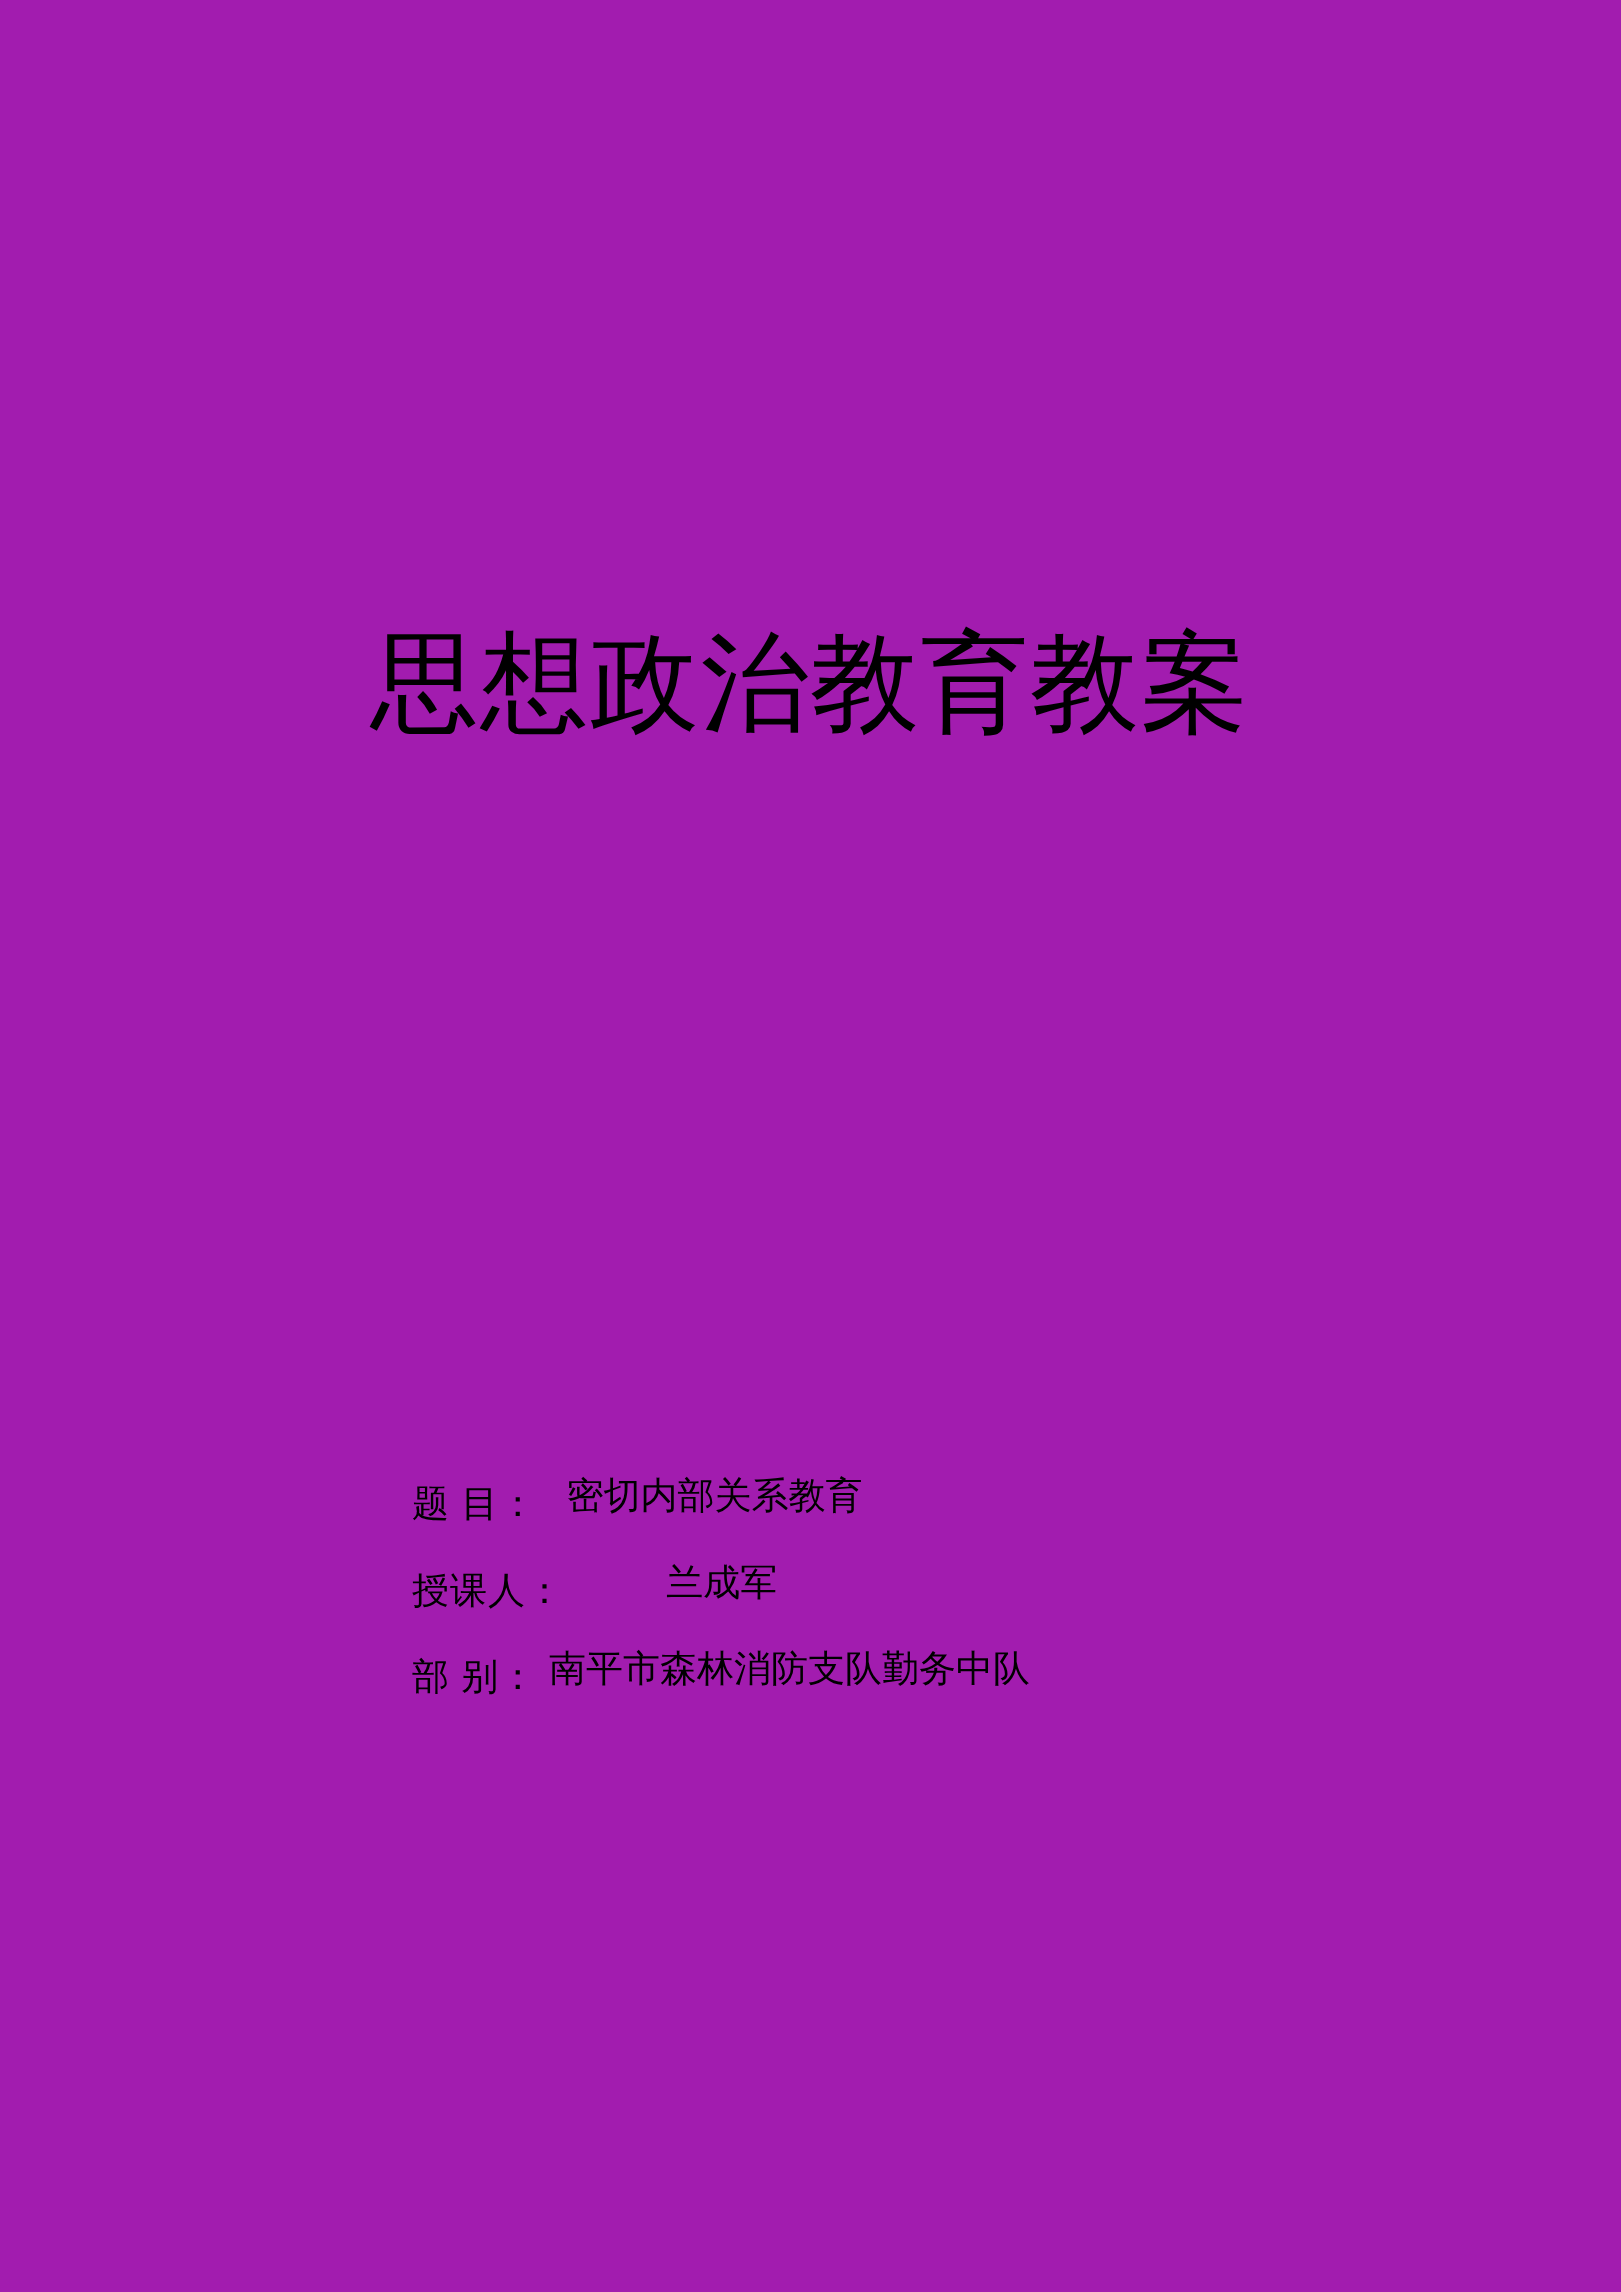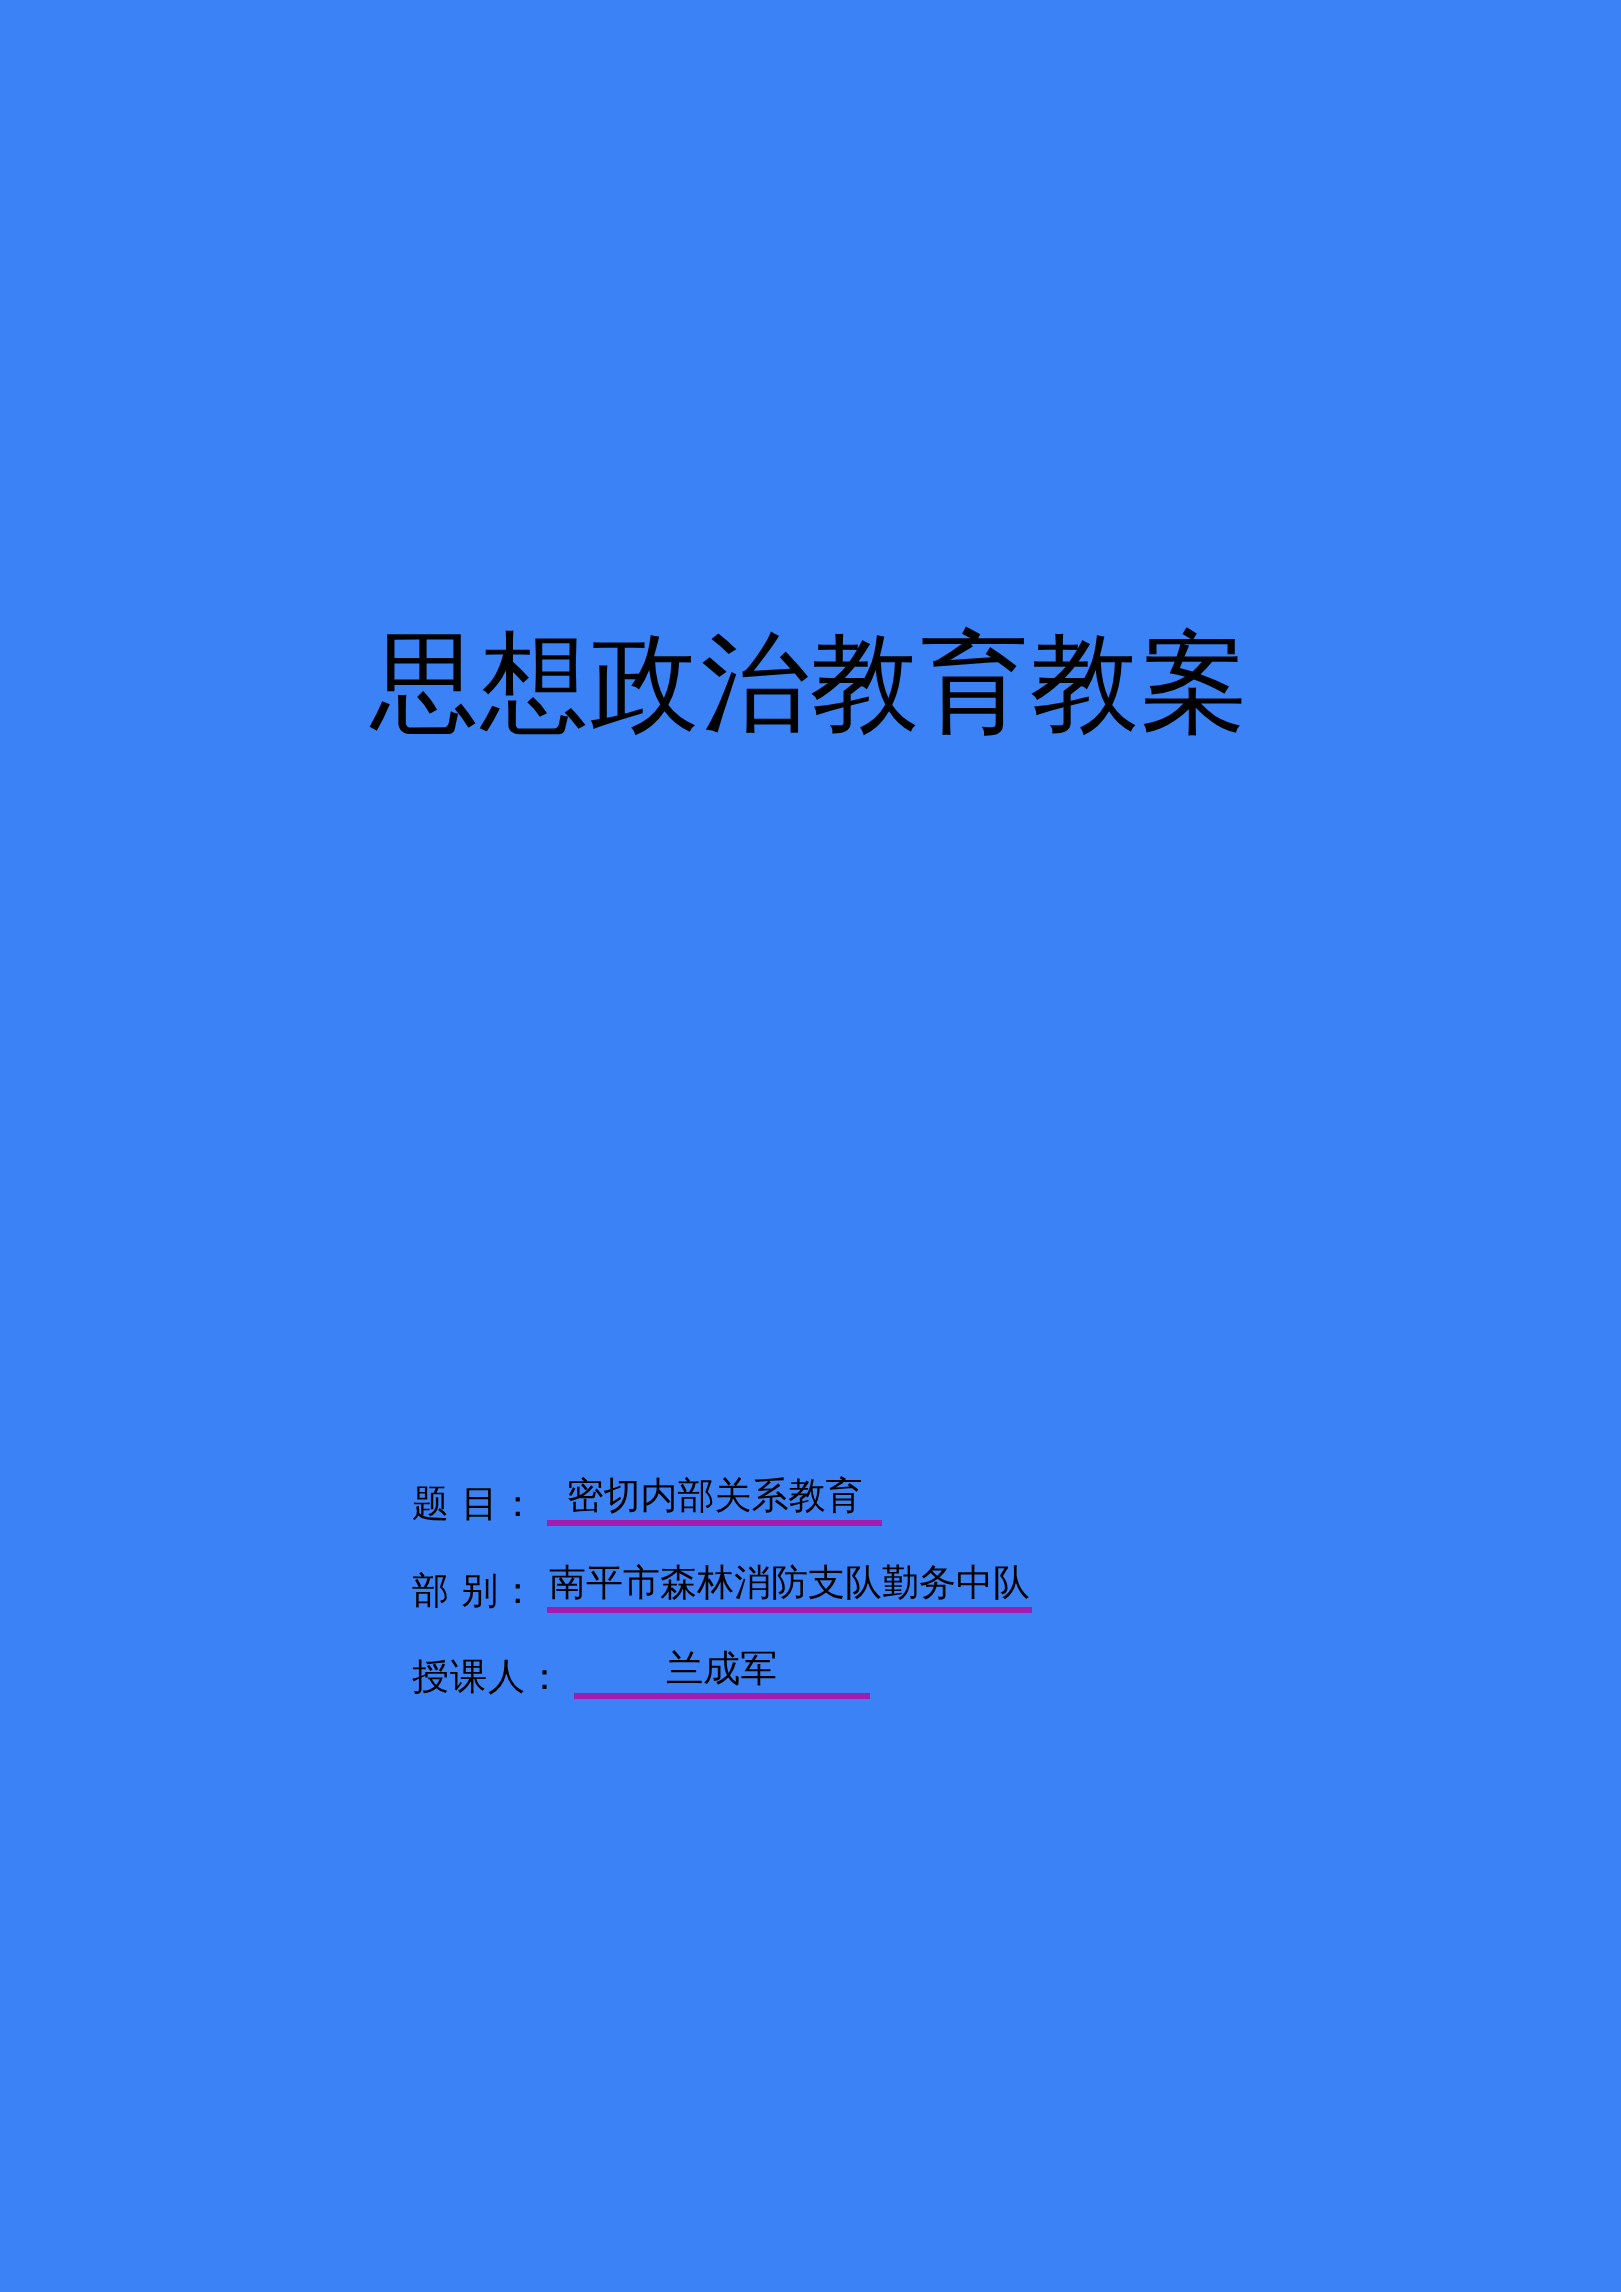--- a/index.html
+++ b/index.html
@@ -13,21 +13,21 @@
     font-family: "Liberation Sans", "DejaVu Sans", sans-serif;
     color: #000000;
     position: relative;
     overflow: hidden;
   }
 
   .page {
     position: relative;
     width: 1621px;
     height: 2293px;
-    background: #3b82f6;
+    background: #a21caf;
   }
 
   
   .doc-title {
     position: absolute;
     top: 549px;
     left: 0;
     width: 100%;
     text-align: center;
     font-size: 108px;
@@ -92,27 +92,27 @@
 
   <div class="meta-block">
 
     <div class="meta-row">
       <span class="meta-label">题 目：</span>
       <span class="gap-sm"></span>
       <span class="meta-value value-topic">密切内部关系教育</span>
     </div>
 
     <div class="meta-row">
+      <span class="meta-label">授课人：</span>
+      <span class="gap-sm"></span>
+      <span class="meta-value value-teacher">兰成军</span>
+    </div>
+
+    <div class="meta-row">
       <span class="meta-label">部 别：</span>
       <span class="gap-sm"></span>
       <span class="meta-value value-unit">南平市森林消防支队勤务中队</span>
-    </div>
-
-    <div class="meta-row">
-      <span class="meta-label">授课人：</span>
-      <span class="gap-sm"></span>
-      <span class="meta-value value-teacher">兰成军</span>
     </div>
 
   </div>
 
 </div>
 
 
 </body></html>

